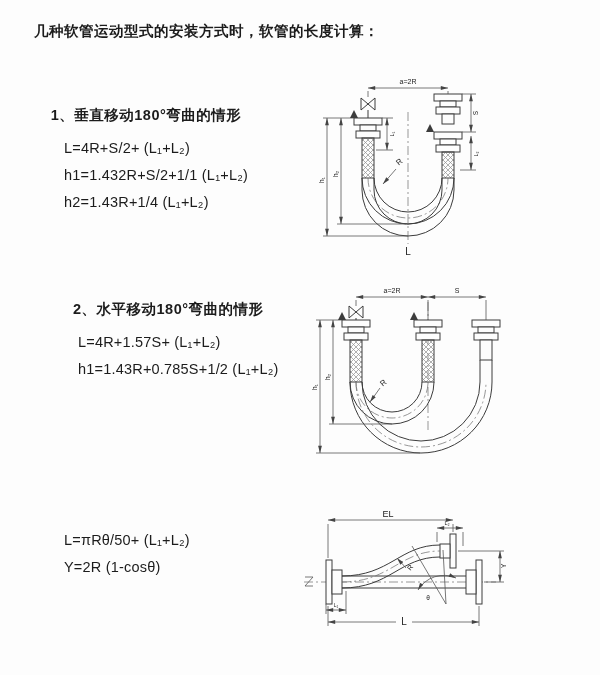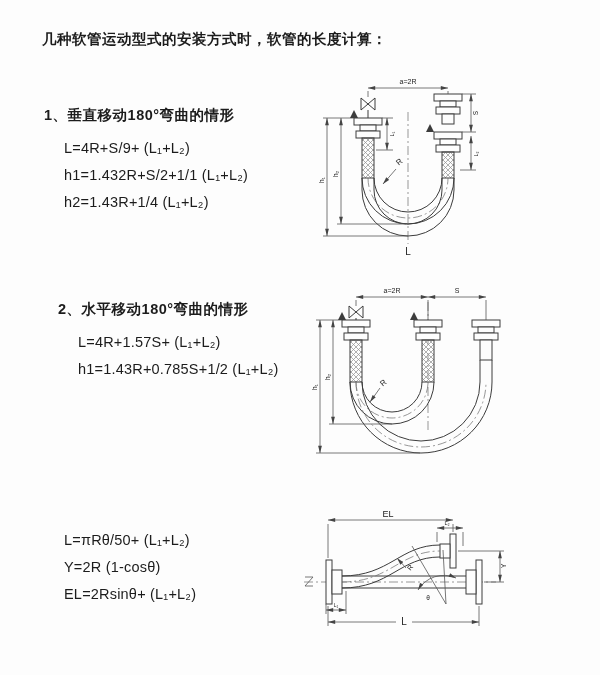--- a/index.html
+++ b/index.html
@@ -8,25 +8,25 @@
     background:#fdfdfd;
     font-family:"Liberation Sans","DejaVu Sans",sans-serif;
     color:#1c1c1c;
     position:relative;
     overflow:hidden;
   }
   .page { position:absolute; inset:0; }
   .doc-title {
     position:absolute; left:34px; top:22px;
     font-size:14.5px; font-weight:700; letter-spacing:0.5px;
-    margin:8px;
+    margin:0;
   }
   .section { position:absolute; }
   .section h2 {
-    margin:0; font-size:14.5px; font-weight:700; letter-spacing:0.5px;
+    margin:0; font-size:14.5px; font-weight:700; letter-spacing:0.5px;text-align:center;
   }
   .formulas {
     list-style:none; margin:10px 0 0 20px; padding:0;
   }
   .formulas li {
     font-size:14.5px; font-weight:500; height:27px; line-height:27px;
     letter-spacing:0.2px; white-space:pre;
   }
   .diagram { position:absolute; }
   
@@ -40,39 +40,38 @@
 </head>
 <body>
 
 <div class="page">
 
   <h1 class="doc-title">几种软管运动型式的安装方式时，软管的长度计算：</h1>
 
   <div class="section" style="left:44px;top:106px">
     <h2>1、垂直移动180°弯曲的情形</h2>
     <ul class="formulas">
-      <li>L=4R+S/9+ (L₁+L₂)</li>
+      <li>L=4R+S/2+ (L₁+L₂)</li>
       <li>h1=1.432R+S/2+1/1 (L₁+L₂)</li>
       <li>h2=1.43R+1/4 (L₁+L₂)</li>
     </ul>
   </div>
 
   <div class="section" style="left:58px;top:300px">
     <h2>2、水平移动180°弯曲的情形</h2>
     <ul class="formulas">
       <li>L=4R+1.57S+ (L₁+L₂)</li>
       <li>h1=1.43R+0.785S+1/2 (L₁+L₂)</li>
     </ul>
   </div>
 
   <div class="section" style="left:44px;top:517px">
     <ul class="formulas">
       <li>L=πRθ/50+ (L₁+L₂)</li>
       <li>Y=2R (1-cosθ)</li>
-      <li>EL=2Rsinθ+ (L₁+L₂)</li>
     </ul>
   </div>
 
   <svg class="diagram" style="left:313px;top:70px" width="215" height="190" viewBox="0 0 215 190" role="img">
     <defs>
       <marker id="ar1" viewBox="0 0 10 6" refX="9.5" refY="3" markerWidth="10" markerHeight="6" orient="auto-start-reverse">
         <path d="M0.5,0.6 L9.5,3 L0.5,5.4 Z" fill="#444"></path>
       </marker>
       <pattern id="ht1" width="5" height="5" patternUnits="userSpaceOnUse">
         <path d="M0,0 L5,5 M5,0 L0,5" stroke="#8f8f8f" stroke-width="0.7"></path>

